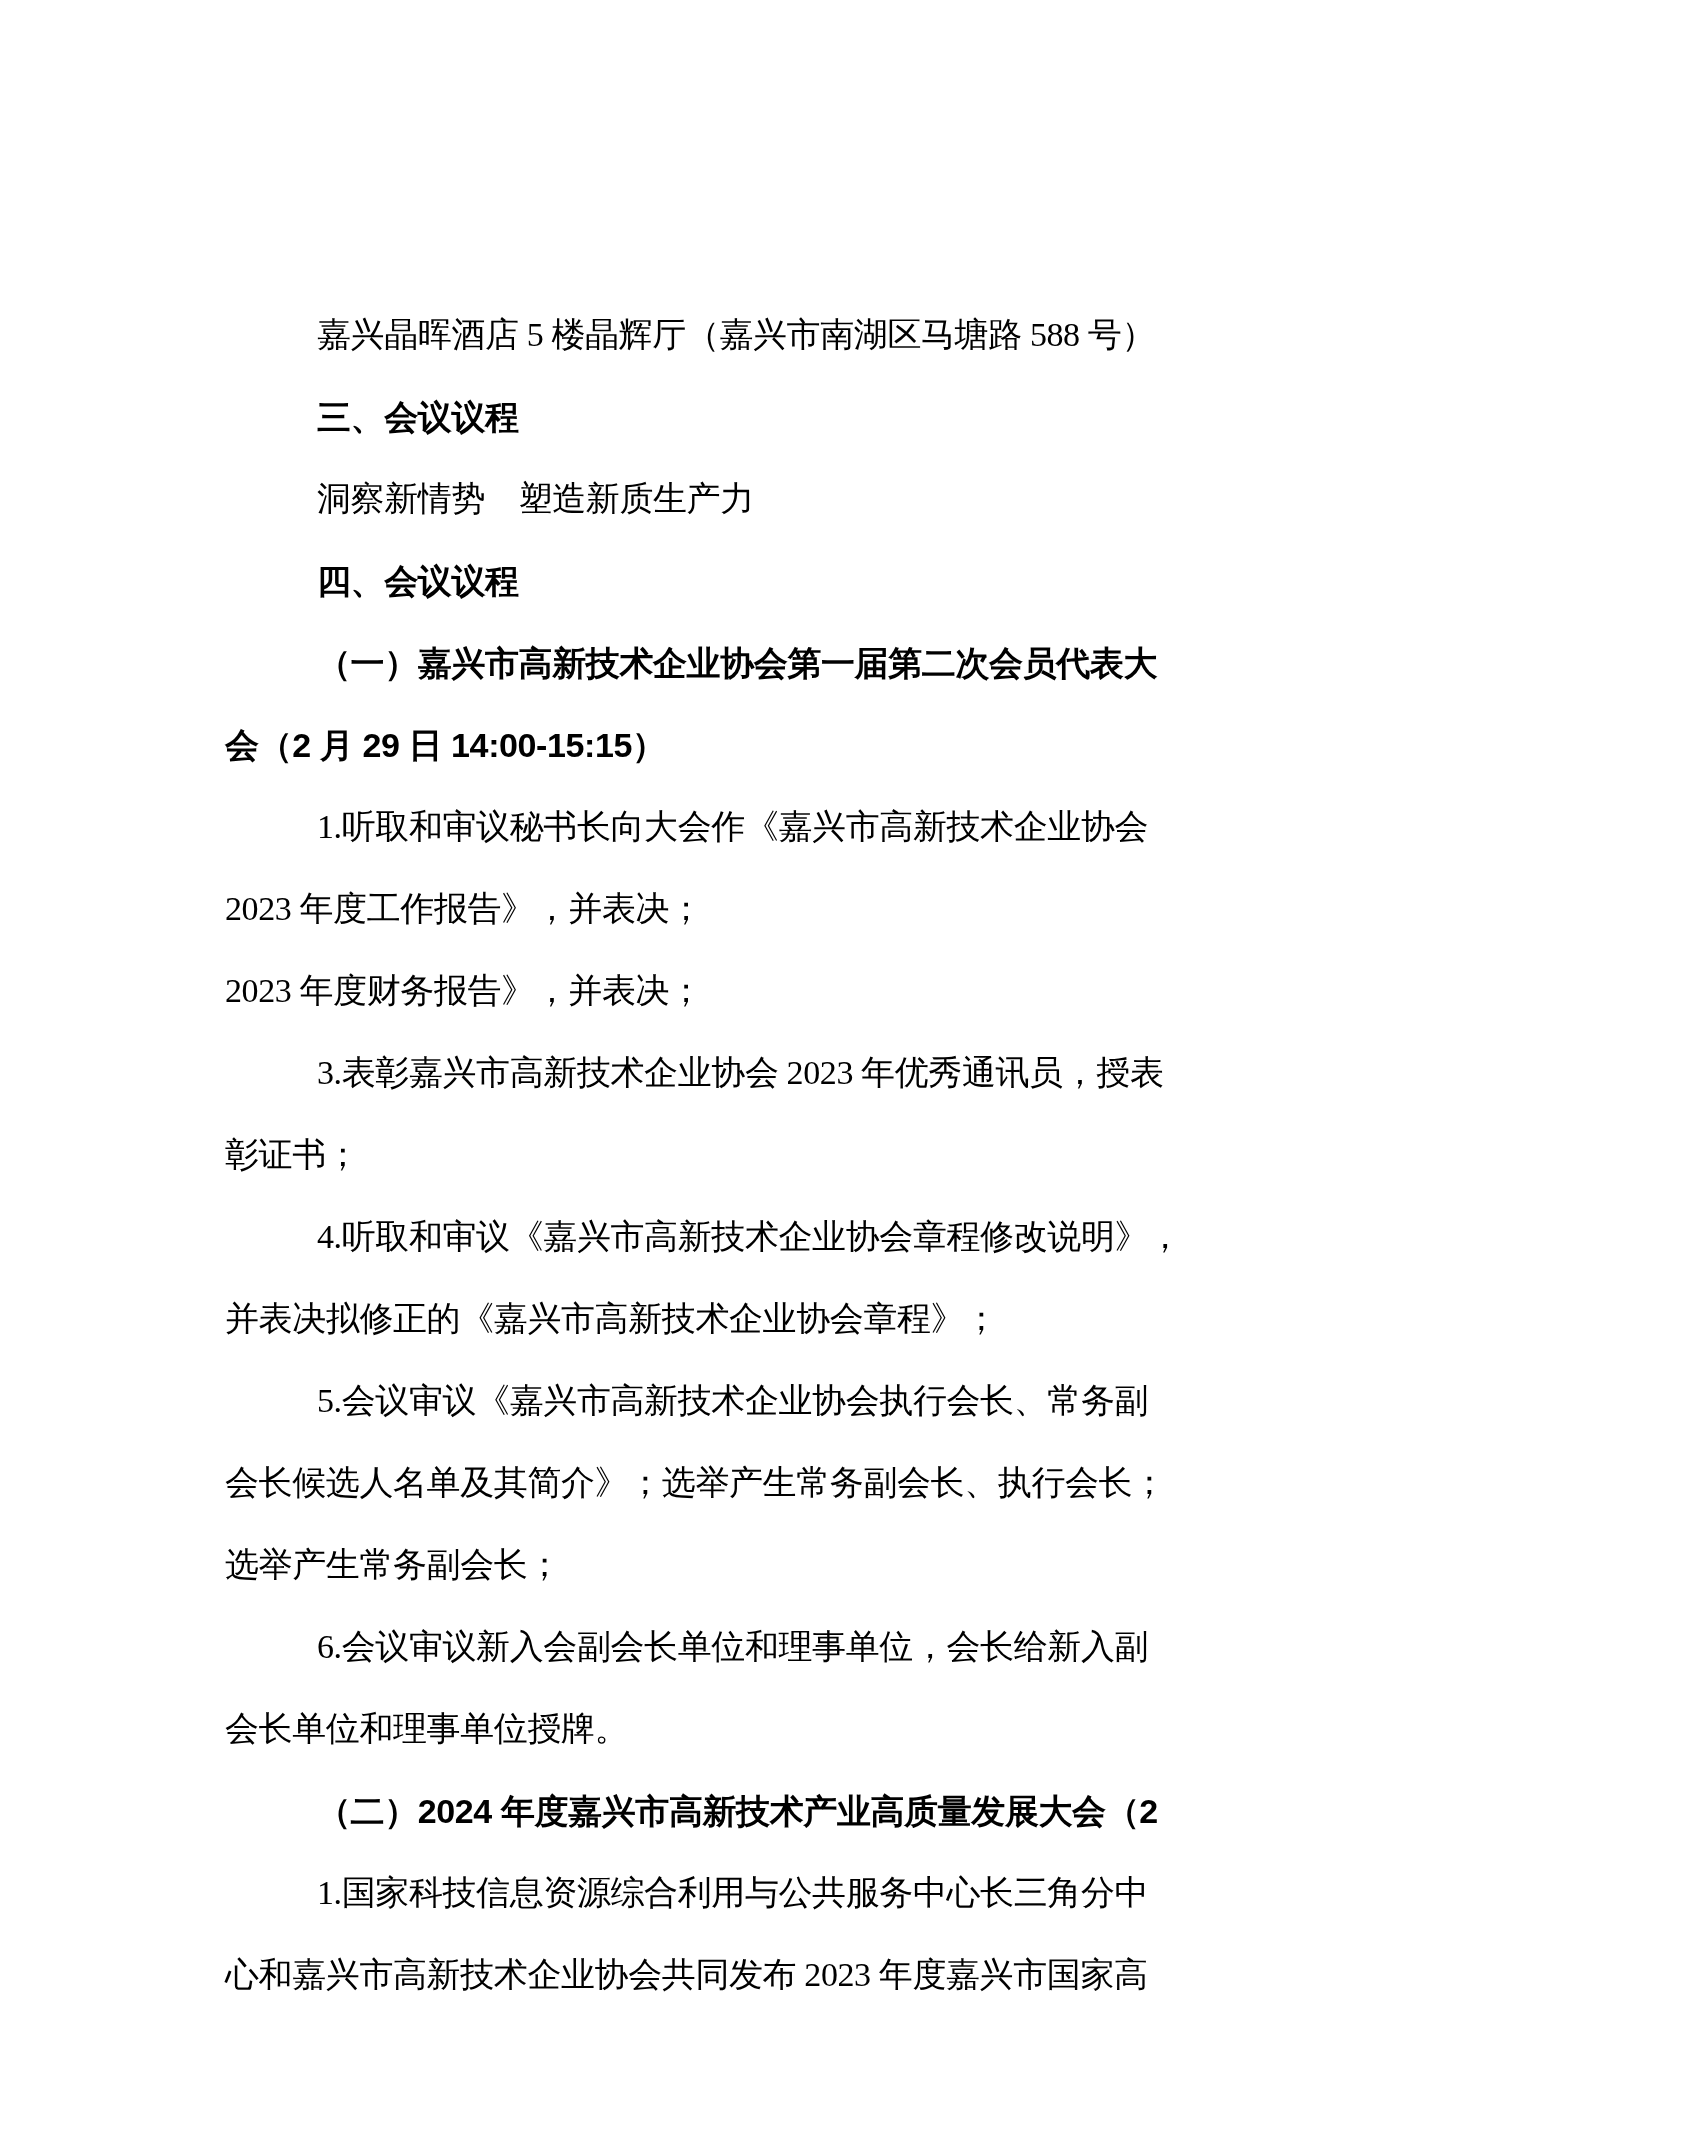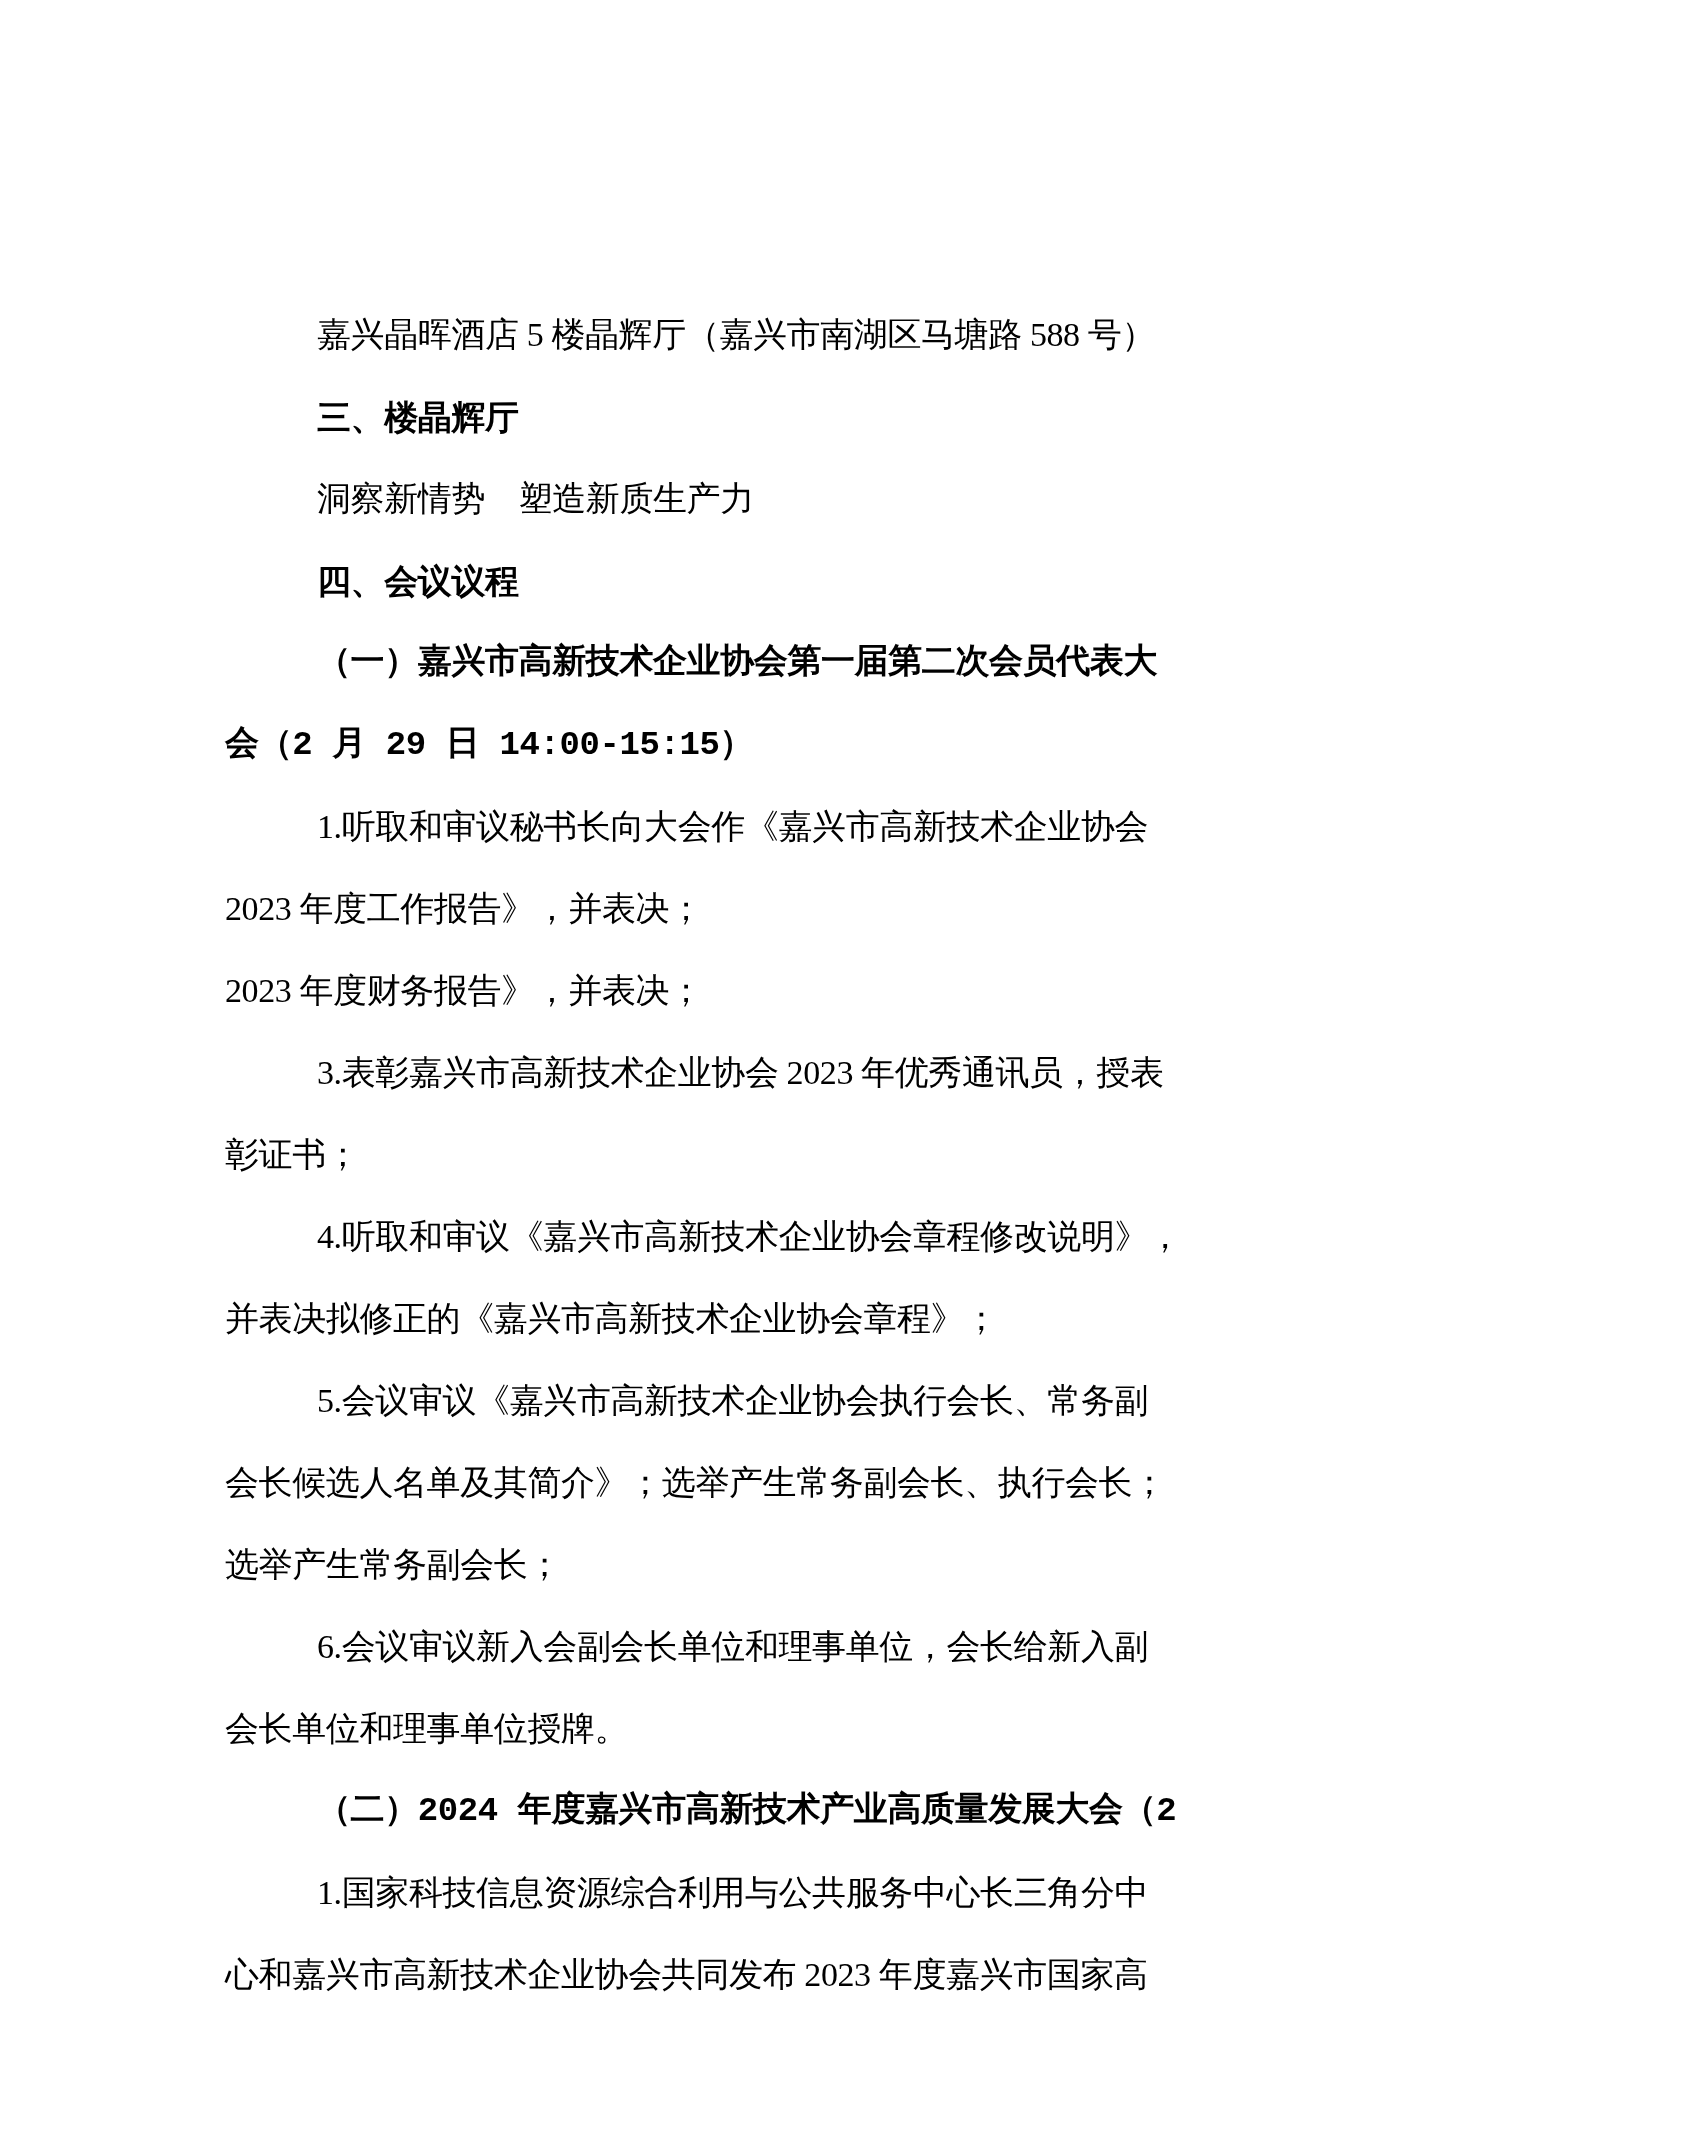--- a/index.html
+++ b/index.html
@@ -30,31 +30,31 @@
     font-weight: 400;
   }
   .ind {
     text-indent: 92px;
   }
   .h-black {
     font-family: "Liberation Sans", "DejaVu Sans", sans-serif;
     font-weight: 700;
   }
   .h-kai {
-    font-family: Liberation Mono, monospace;
+    font-family: Liberation Sans, sans-serif;
     font-weight: 700;
   }
 </style>
 </head>
 <body>
 
 <div class="page">
   <div class="content">
     <div class="ln ind">嘉兴晶晖酒店 5 楼晶辉厅（嘉兴市南湖区马塘路 588 号）</div>
-    <div class="ln ind h-black">三、楼晶辉厅</div>
+    <div class="ln ind h-black">三、会议议程</div>
     <div class="ln ind">洞察新情势　塑造新质生产力</div>
     <div class="ln ind h-black">四、会议议程</div>
     <div class="ln ind h-kai">（一）嘉兴市高新技术企业协会第一届第二次会员代表大</div>
     <div class="ln h-kai">会（2 月 29 日 14:00-15:15）</div>
     <div class="ln ind">1.听取和审议秘书长向大会作《嘉兴市高新技术企业协会</div>
     <div class="ln">2023 年度工作报告》，并表决；</div>
     <div class="ln">2023 年度财务报告》，并表决；</div>
     <div class="ln ind">3.表彰嘉兴市高新技术企业协会 2023 年优秀通讯员，授表</div>
     <div class="ln">彰证书；</div>
     <div class="ln ind">4.听取和审议《嘉兴市高新技术企业协会章程修改说明》，</div>

